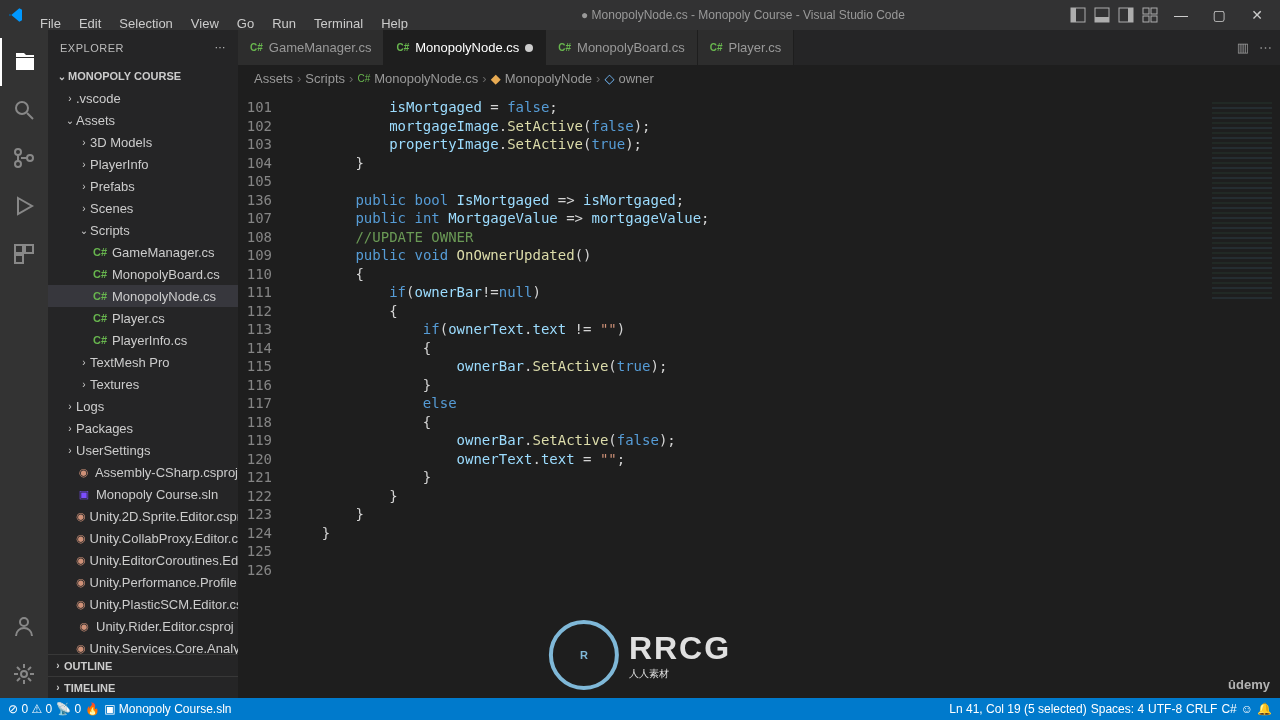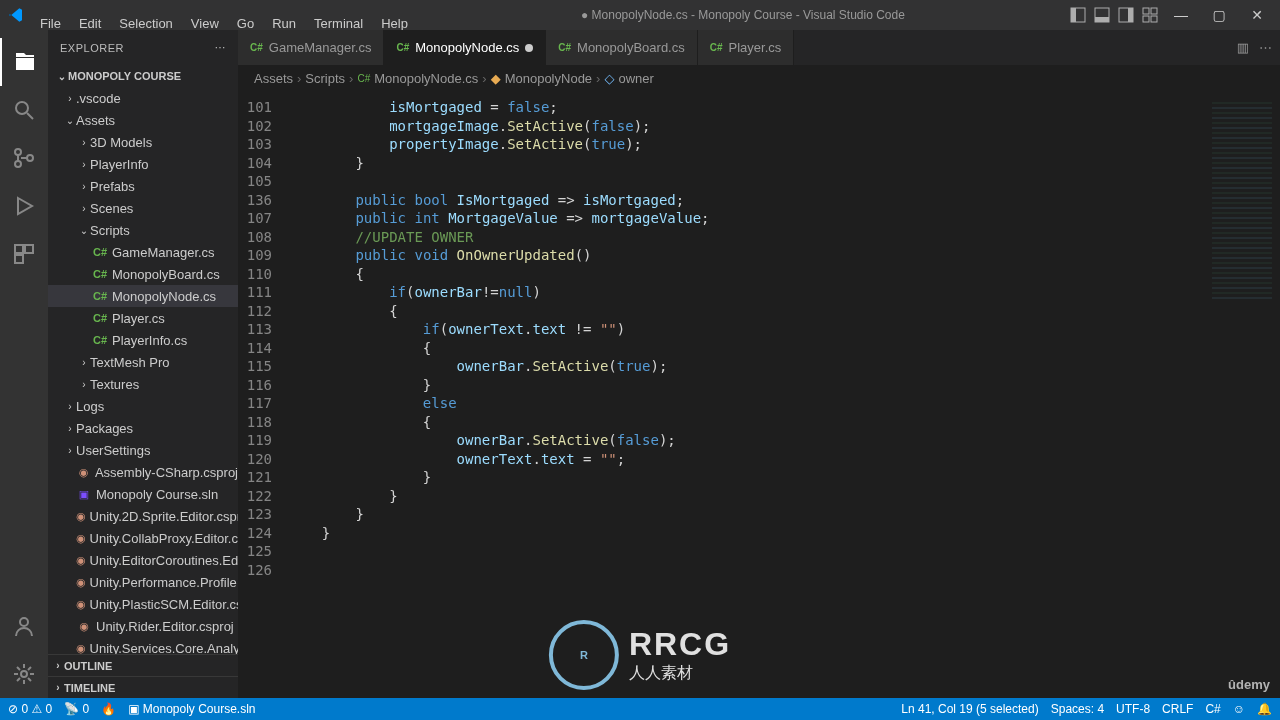--- a/index.html
+++ b/index.html
@@ -51,29 +51,29 @@
 .minimap-content { position: absolute; top: 4px; right: 8px; width: 60px; height: 200px; background: linear-gradient(#2a4a3a 2px, transparent 2px, transparent 5px, #3a5a6a 5px, #3a5a6a 7px, transparent 7px); background-size: 100% 10px; opacity: 0.5; }
 
 .kw { color: #569cd6; }
 .method { color: #dcdcaa; }
 .str { color: #ce9178; }
 .comment { color: #6a9955; }
 .var { color: #9cdcfe; }
 .bool { color: #569cd6; }
 
 .statusbar { height: 22px; background: #007acc; display: flex; align-items: center; color: #fff; font-size: 12px; padding: 0 8px; }
-.status-left, .status-right { display: flex; align-items: center; gap: 12px; }
+.status-left, .status-right { display: flex; align-items: center; gap: 4px; }
 .status-right { margin-left: auto; }
 .status-item { cursor: pointer; }
 
 .overlay-logo { position: absolute; left: 50%; bottom: 30px; transform: translateX(-50%); display: flex; align-items: center; gap: 10px; pointer-events: none; }
 .overlay-circle { width: 70px; height: 70px; border: 4px solid #7fb8d8; border-radius: 50%; display: flex; align-items: center; justify-content: center; color: #7fb8d8; font-size: 11px; font-weight: bold; text-align: center; }
 .overlay-text { color: #e0e0e0; }
 .overlay-text .big { font-size: 32px; font-weight: bold; letter-spacing: 2px; }
-.overlay-text .small { font-size: 16px; font-family: Liberation Serif, serif; }
+.overlay-text .small { font-size: 10px; font-family: Liberation Serif, serif; }
 .udemy { position: absolute; right: 10px; bottom: 28px; color: #ccc; font-size: 13px; font-weight: bold; opacity: 0.85; }
 
 svg { fill: currentColor; }
 </style>
 </head>
 <body>
 
 <div class="titlebar">
   <svg class="logo" viewBox="0 0 24 24">
       <path fill="#0098ff" d="M17 2l-12 10 12 10 4-2v-16z"></path>

